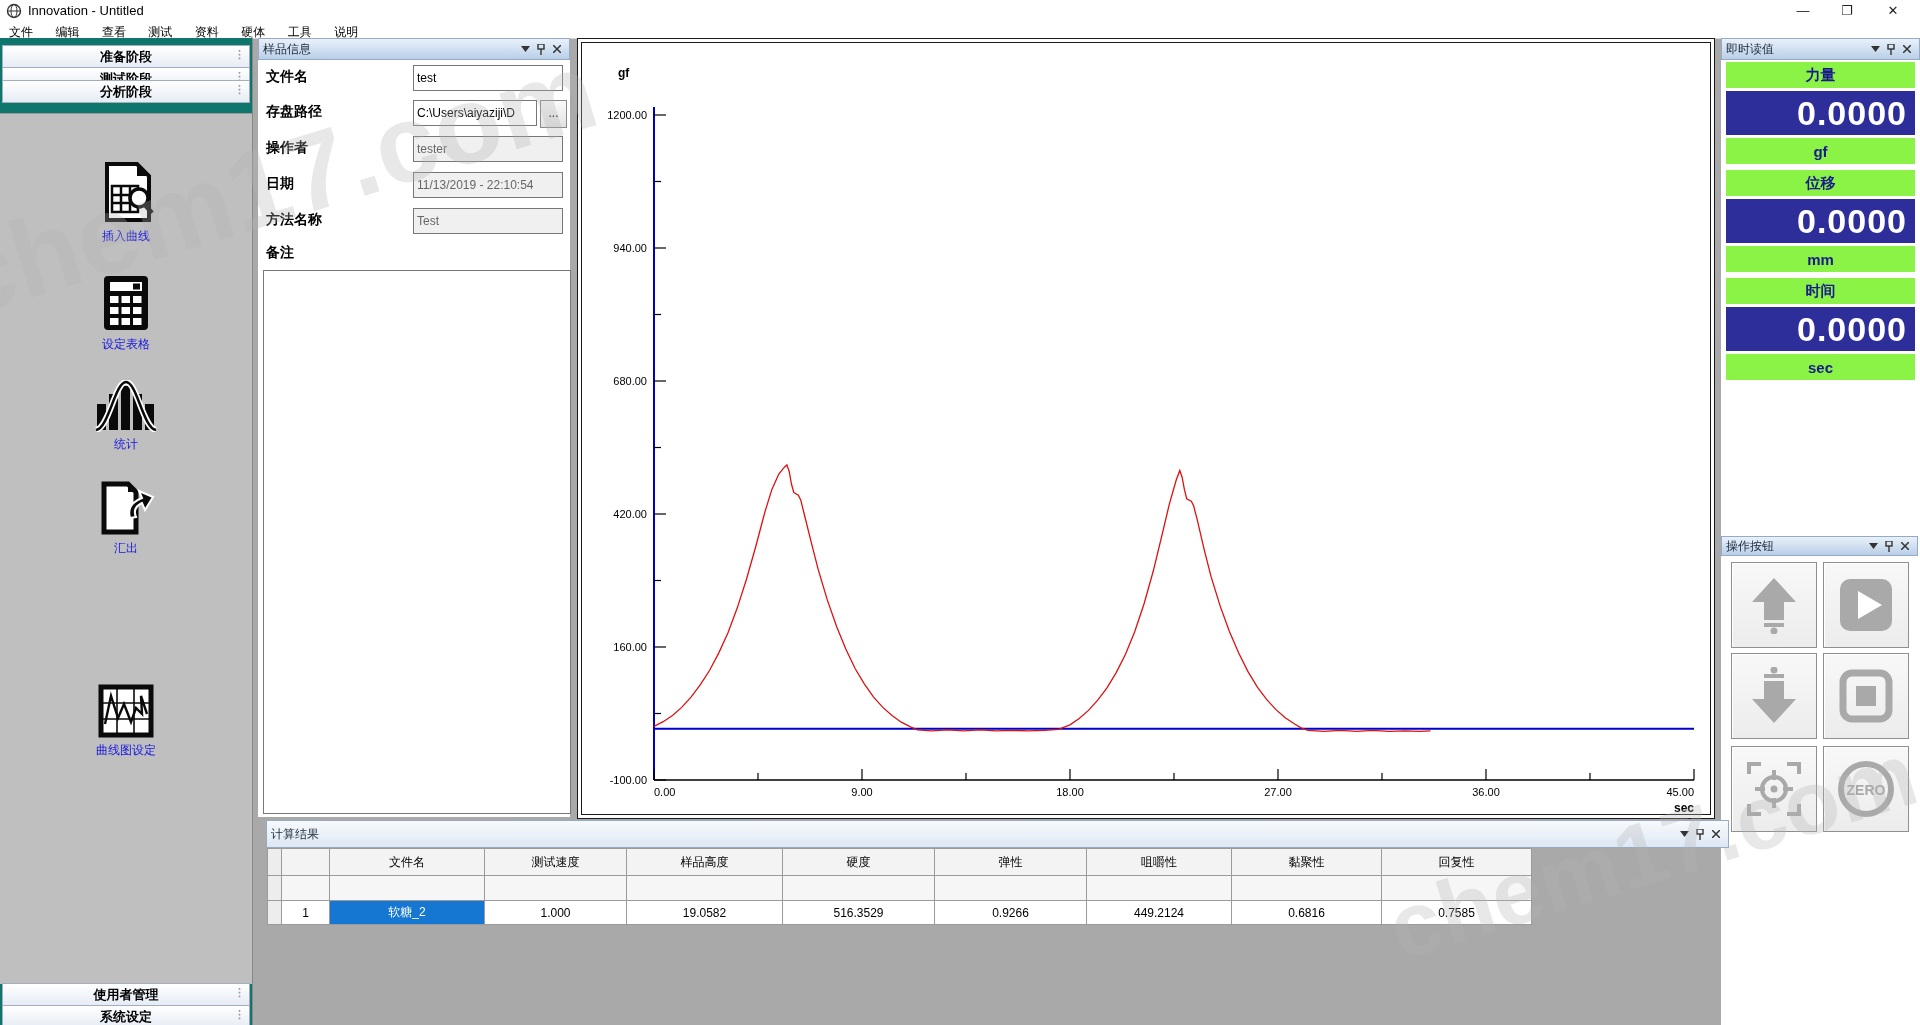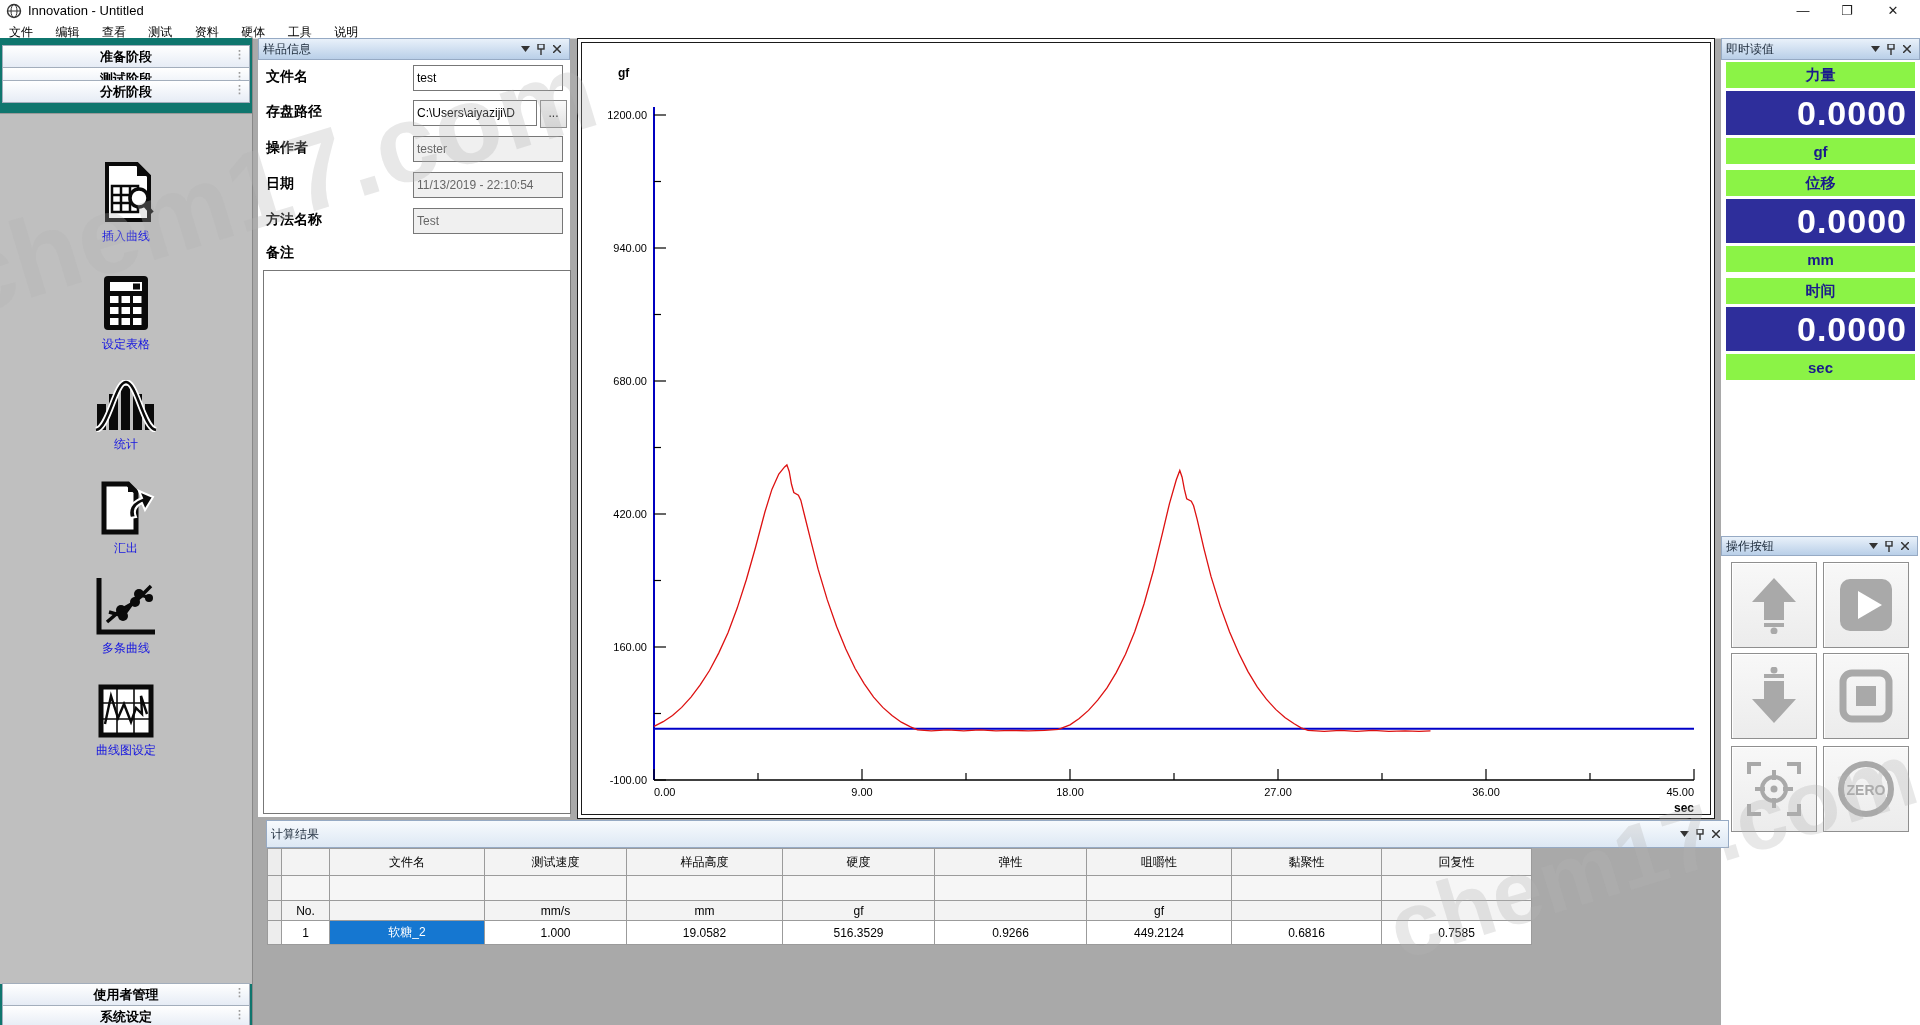--- a/index.html
+++ b/index.html
@@ -166,35 +166,20 @@
 
     <div class="tool" style="top:366px;">
       <svg width="60" height="56" viewBox="0 0 60 56">
         <path d="M8 4 h24 l8 8 v40 h-32 z" fill="#fff" stroke="#0a0a0a" stroke-width="5"></path>
         <path d="M32 4 l8 8 h-8 z" fill="#0a0a0a"></path>
         <path d="M34 38 q-4 -14 12 -20 l-3 -7 14 6 -8 13 -3 -7 q-10 5 -6 14 z" fill="#0a0a0a" stroke="#fff" stroke-width="2"></path>
       </svg>
       <span class="tool-label">汇出</span>
     </div>
 
-    <div class="tool" style="top:462px;">
-      <svg width="62" height="60" viewBox="0 0 62 60">
-        <path d="M4 2 v54 h56" fill="none" stroke="#0a0a0a" stroke-width="5"></path>
-        <polyline points="12,46 26,34 40,26 56,10" fill="none" stroke="#0a0a0a" stroke-width="3.5"></polyline>
-        <polyline points="14,36 28,40 44,18 54,22" fill="none" stroke="#0a0a0a" stroke-width="3.5"></polyline>
-        <g fill="#0a0a0a">
-          <circle cx="26" cy="34" r="5"></circle>
-            <circle cx="40" cy="26" r="5"></circle>
-          <circle cx="28" cy="40" r="5"></circle>
-            <circle cx="44" cy="18" r="5"></circle>
-            <circle cx="54" cy="22" r="4"></circle>
-        </g>
-      </svg>
-      <span class="tool-label">多条曲线</span>
-    </div>
 
     <div class="tool" style="top:570px;">
       <svg width="56" height="54" viewBox="0 0 56 54">
         <rect x="3" y="3" width="50" height="48" fill="#fff" stroke="#0a0a0a" stroke-width="5"></rect>
         <g stroke="#0a0a0a" stroke-width="1.6" fill="none">
           <line x1="3" y1="19" x2="53" y2="19"></line>
             <line x1="3" y1="35" x2="53" y2="35"></line>
           <line x1="19" y1="3" x2="19" y2="51"></line>
             <line x1="36" y1="3" x2="36" y2="51"></line>
         </g>
@@ -451,32 +436,20 @@
       <td></td>
           <td></td>
           <td></td>
           <td></td>
           <td></td>
           <td></td>
           <td></td>
           <td></td>
           <td></td>
     </tr>
-    <tr class="r-units">
-      <td class="ind-col"></td>
-      <td>No.</td>
-      <td></td>
-      <td>mm/s</td>
-      <td>mm</td>
-      <td>gf</td>
-      <td></td>
-      <td>gf</td>
-      <td></td>
-      <td></td>
-    </tr>
     <tr class="r-data">
       <td class="ind-col"></td>
       <td>1</td>
       <td class="sel-cell">软糖_2</td>
       <td>1.000</td>
       <td>19.0582</td>
       <td>516.3529</td>
       <td>0.9266</td>
       <td>449.2124</td>
       <td>0.6816</td>

